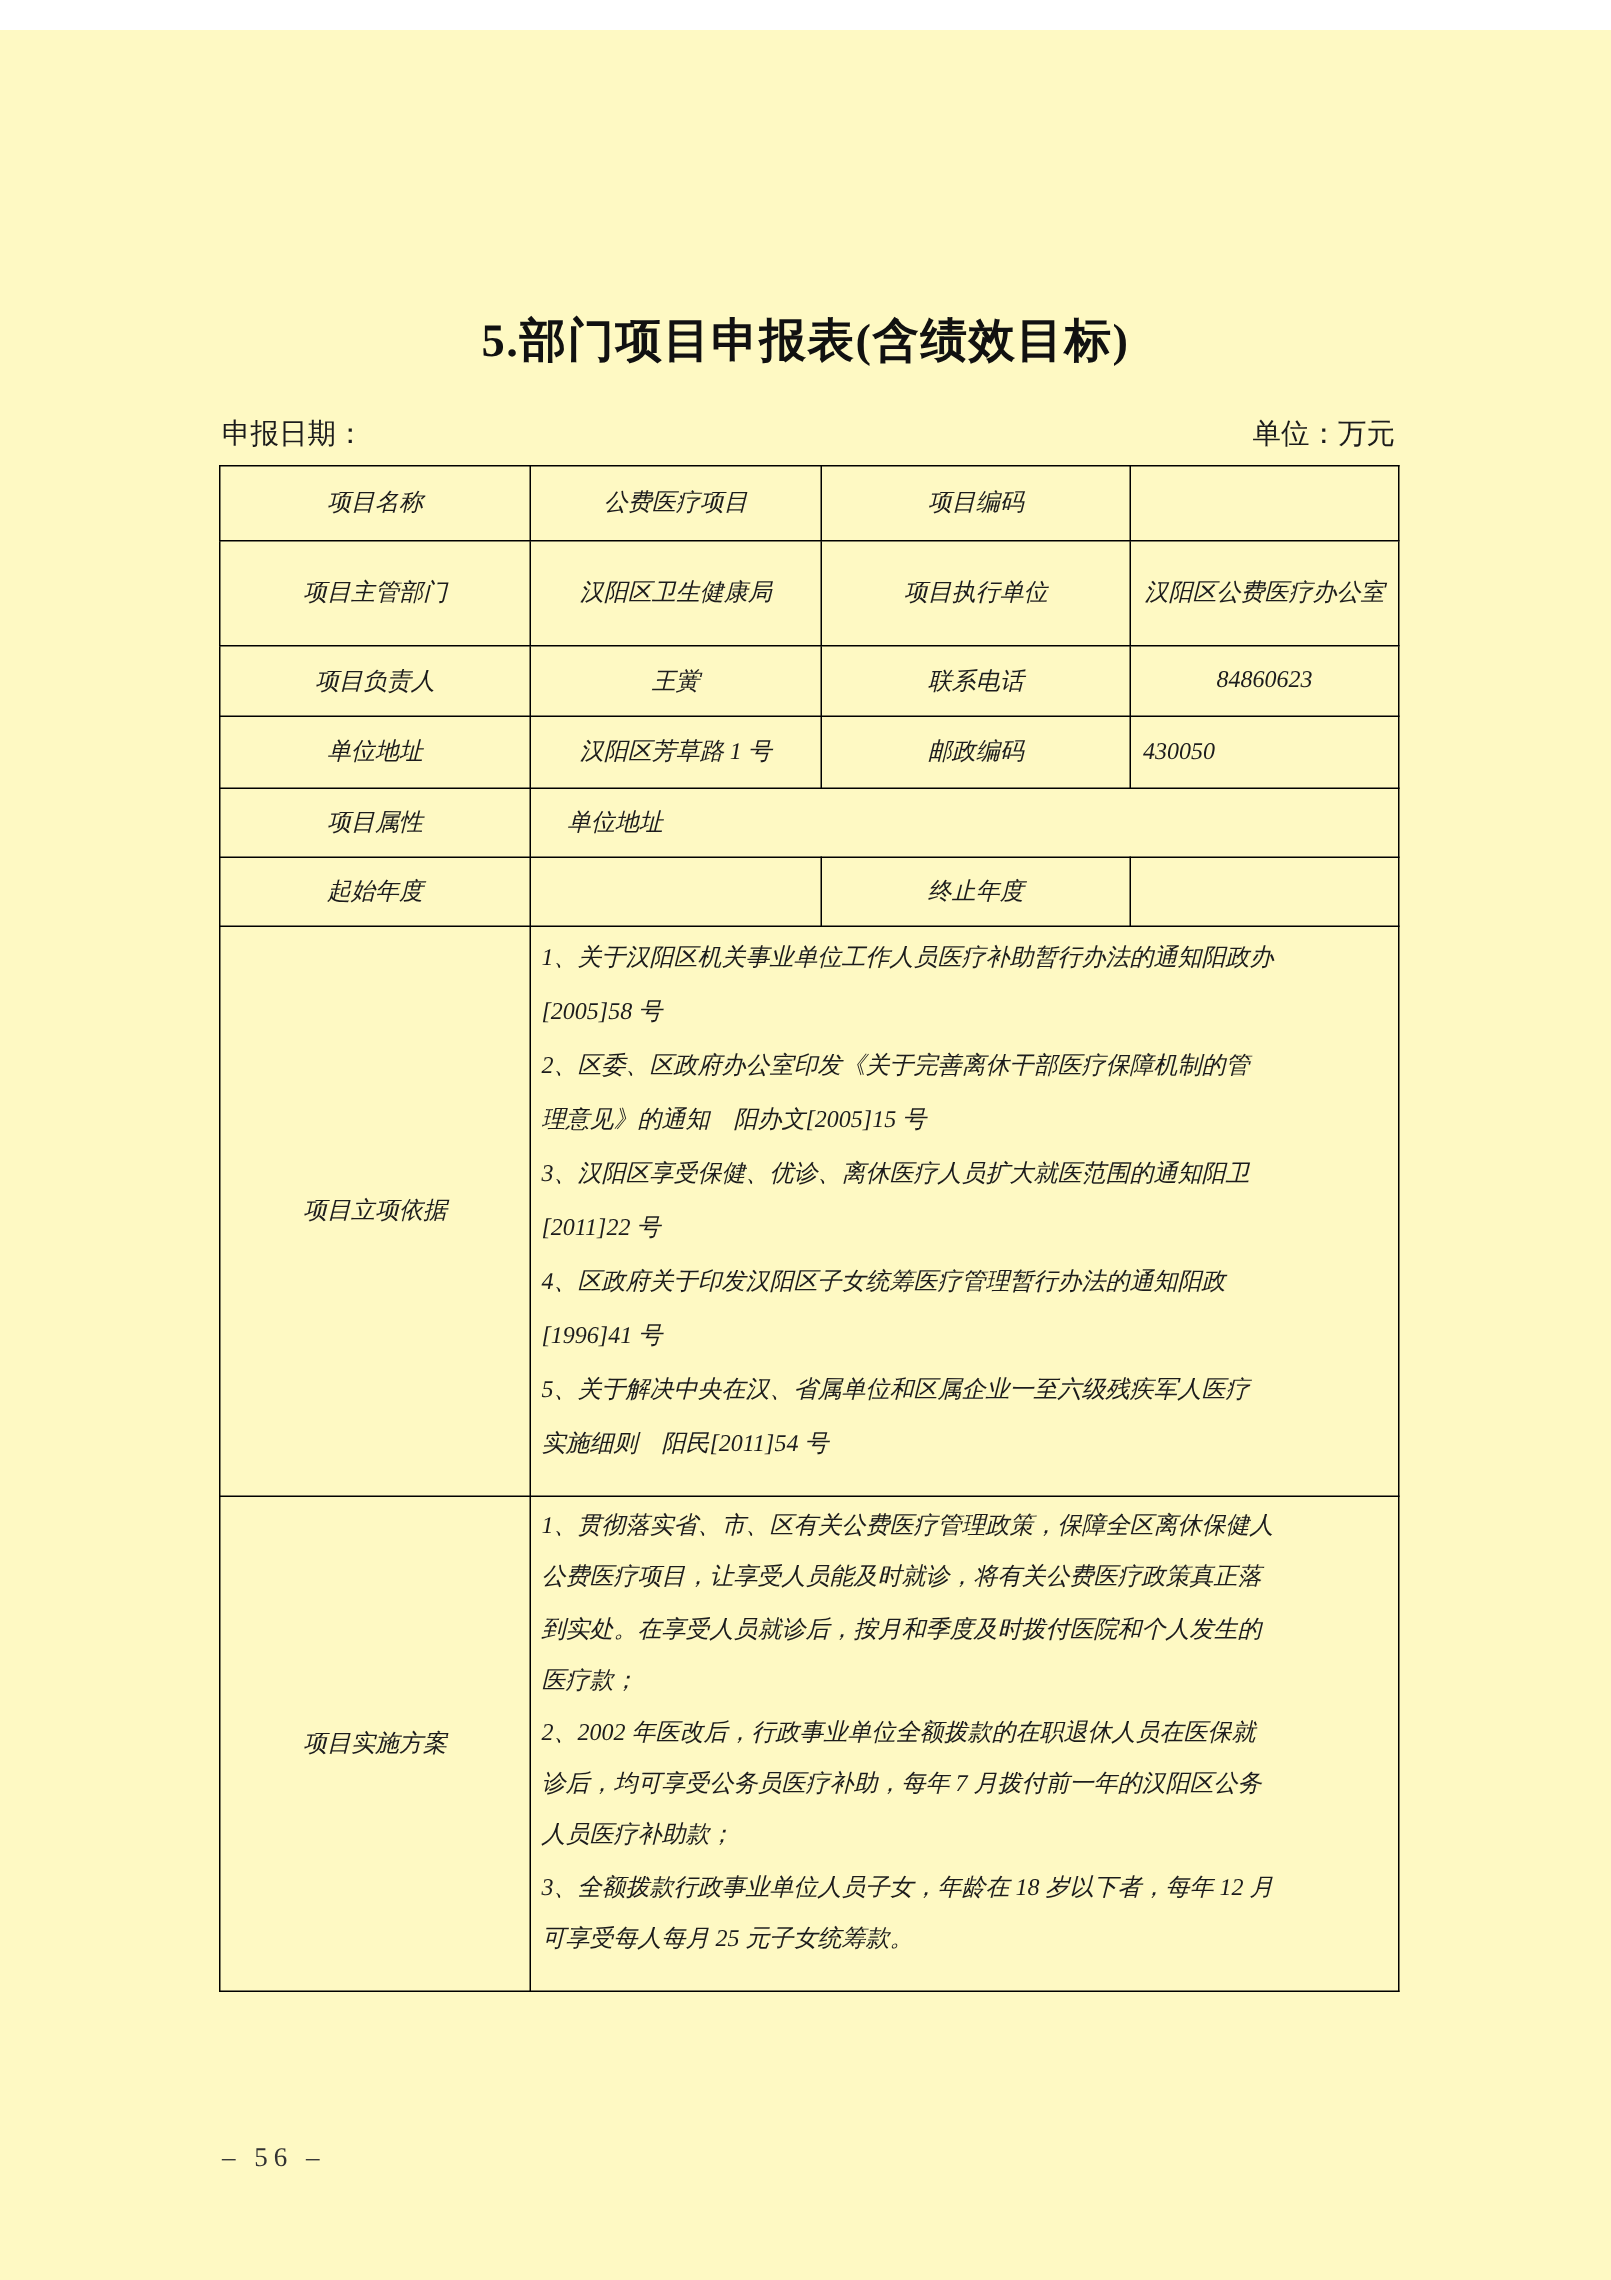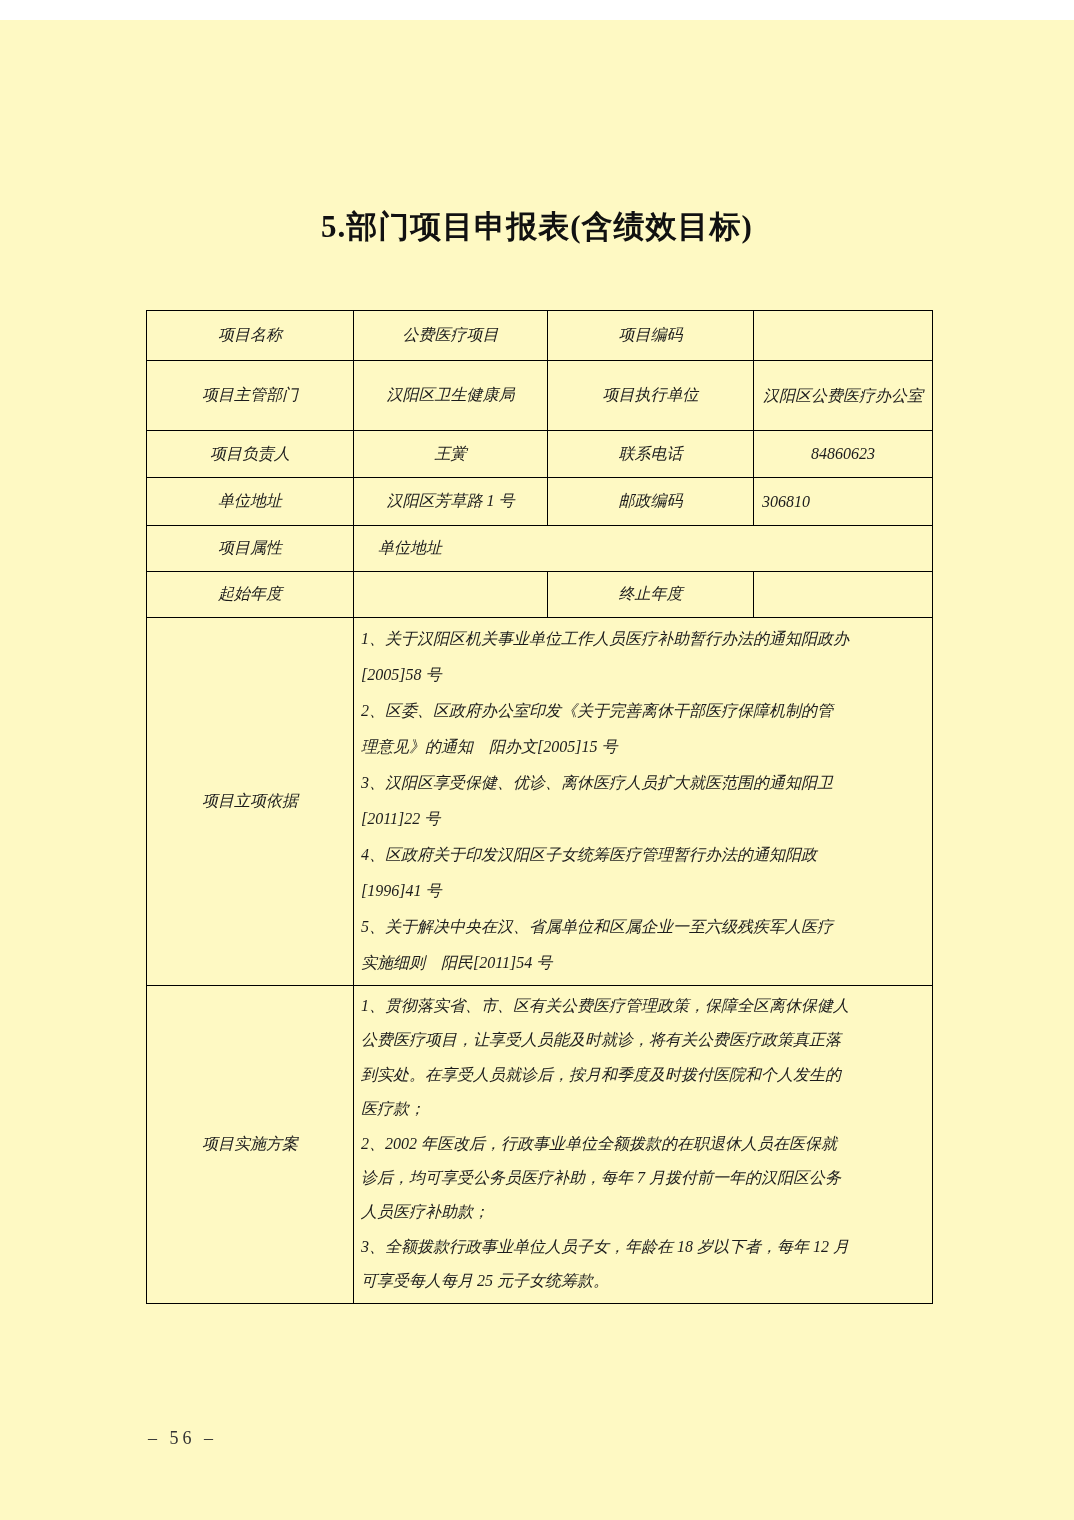--- a/index.html
+++ b/index.html
@@ -51,38 +51,42 @@
   tr.r5 { height:46px; }
   tr.r6 { height:46px; }
   tr.r7 { height:46px; }
   tr.r8 { height:364px; }
   tr.r9 { height:313px; }
   td.val-left  { text-align:left; padding-left:8px; }
   td.span-left { text-align:left; padding-left:24px; }
   td.content-cell {
     text-align:left;
     vertical-align:top;
-    padding:3px 6px 4px 7px;
+    padding:3px 6px 16px 7px;
   }
   .tline  { line-height:36px;   white-space:nowrap; }
   .pline  { line-height:34.4px; white-space:nowrap; }
   .cell-wrap2 { line-height:30px; }
   .page-number {
     position:absolute; top:1408px; left:148px;
     font-size:18px; letter-spacing:4px;
     color:#333333;
   }
 </style>
 </head>
 <body>
 
 <div class="page">
 
   <div class="doc-title">5.部门项目申报表(含绩效目标)</div>
 
+  <div class="meta-row">
+    <span>申报日期：</span>
+    <span>单位：万元</span>
+  </div>
 
   <table class="form-table">
     <colgroup>
         <col class="c1">
         <col class="c2">
         <col class="c3">
         <col class="c4">
       </colgroup>
 
     <tbody>
@@ -106,21 +110,21 @@
       <td>项目负责人</td>
       <td>王黉</td>
       <td>联系电话</td>
       <td>84860623</td>
     </tr>
 
     <tr class="r4">
       <td>单位地址</td>
       <td>汉阳区芳草路 1 号</td>
       <td>邮政编码</td>
-      <td class="val-left">306810</td>
+      <td class="val-left">430050</td>
     </tr>
 
     <tr class="r5">
       <td>项目属性</td>
       <td class="span-left" colspan="3">单位地址</td>
     </tr>
 
 
     <tr class="r7">
       <td>起始年度</td>

